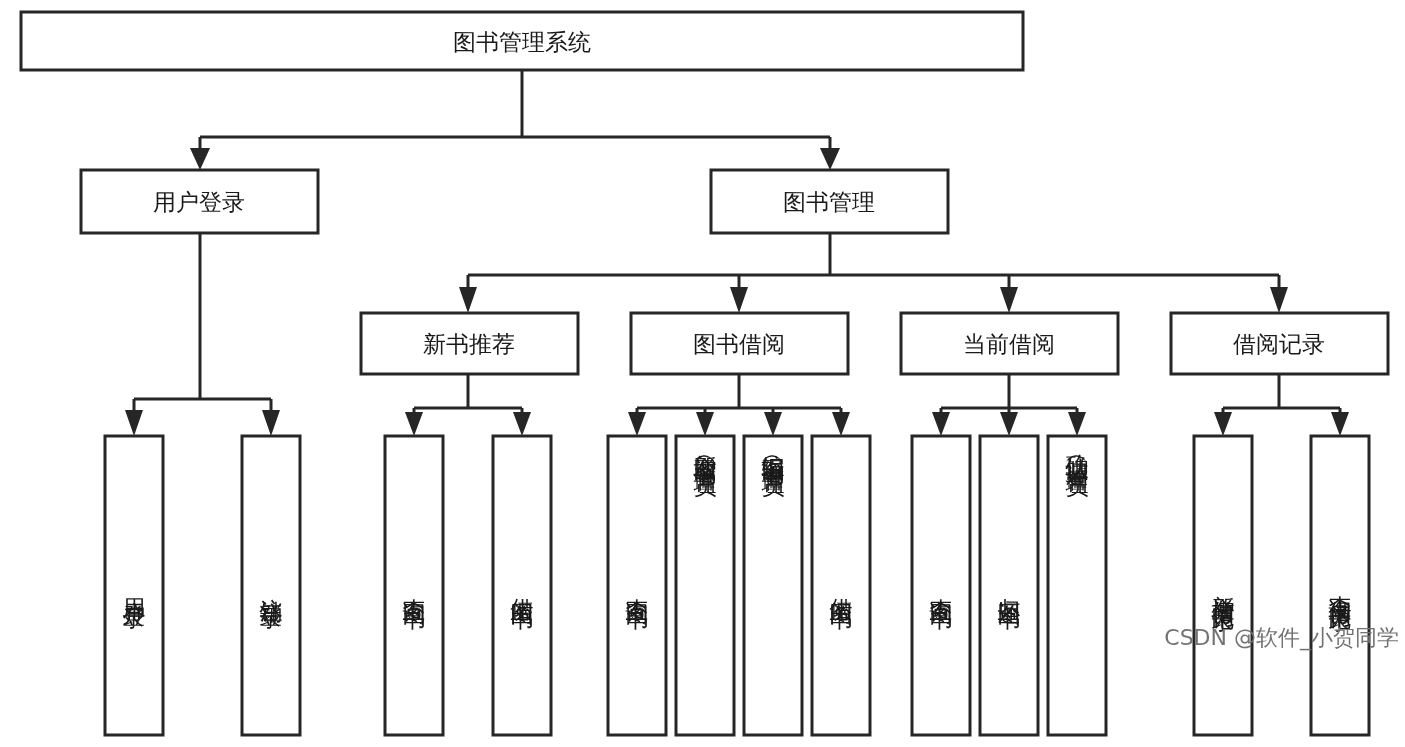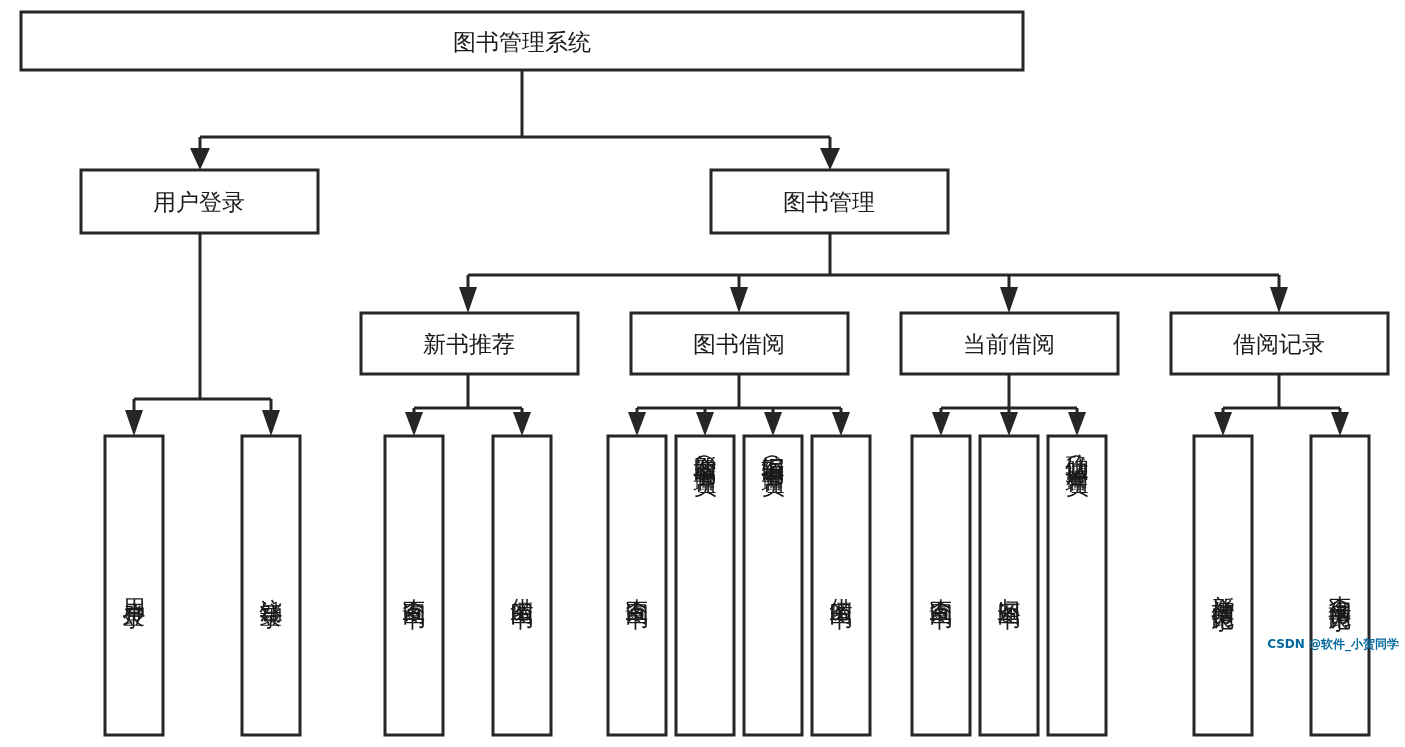--- a/index.html
+++ b/index.html
@@ -63,25 +63,24 @@
     text-orientation: upright;
     letter-spacing: 3px;
     line-height: 1;
     white-space: nowrap;
   }
   .watermark {
     position: absolute;
     right: 6px;
     bottom: 4px;
     font-family: "DejaVu Sans", "Liberation Sans", sans-serif;
-    font-size: 12px;
-    color: #0369a1;
+    font-size: 22px;
+    color: #737373;
     white-space: nowrap;
     user-select: none;
-    font-weight: bold;
   }
 </style>
 </head>
 <body>
 
 <div id="diagram-root">
 
   <svg class="diagram-canvas" viewBox="0 0 1405 747">
 
     <g>

